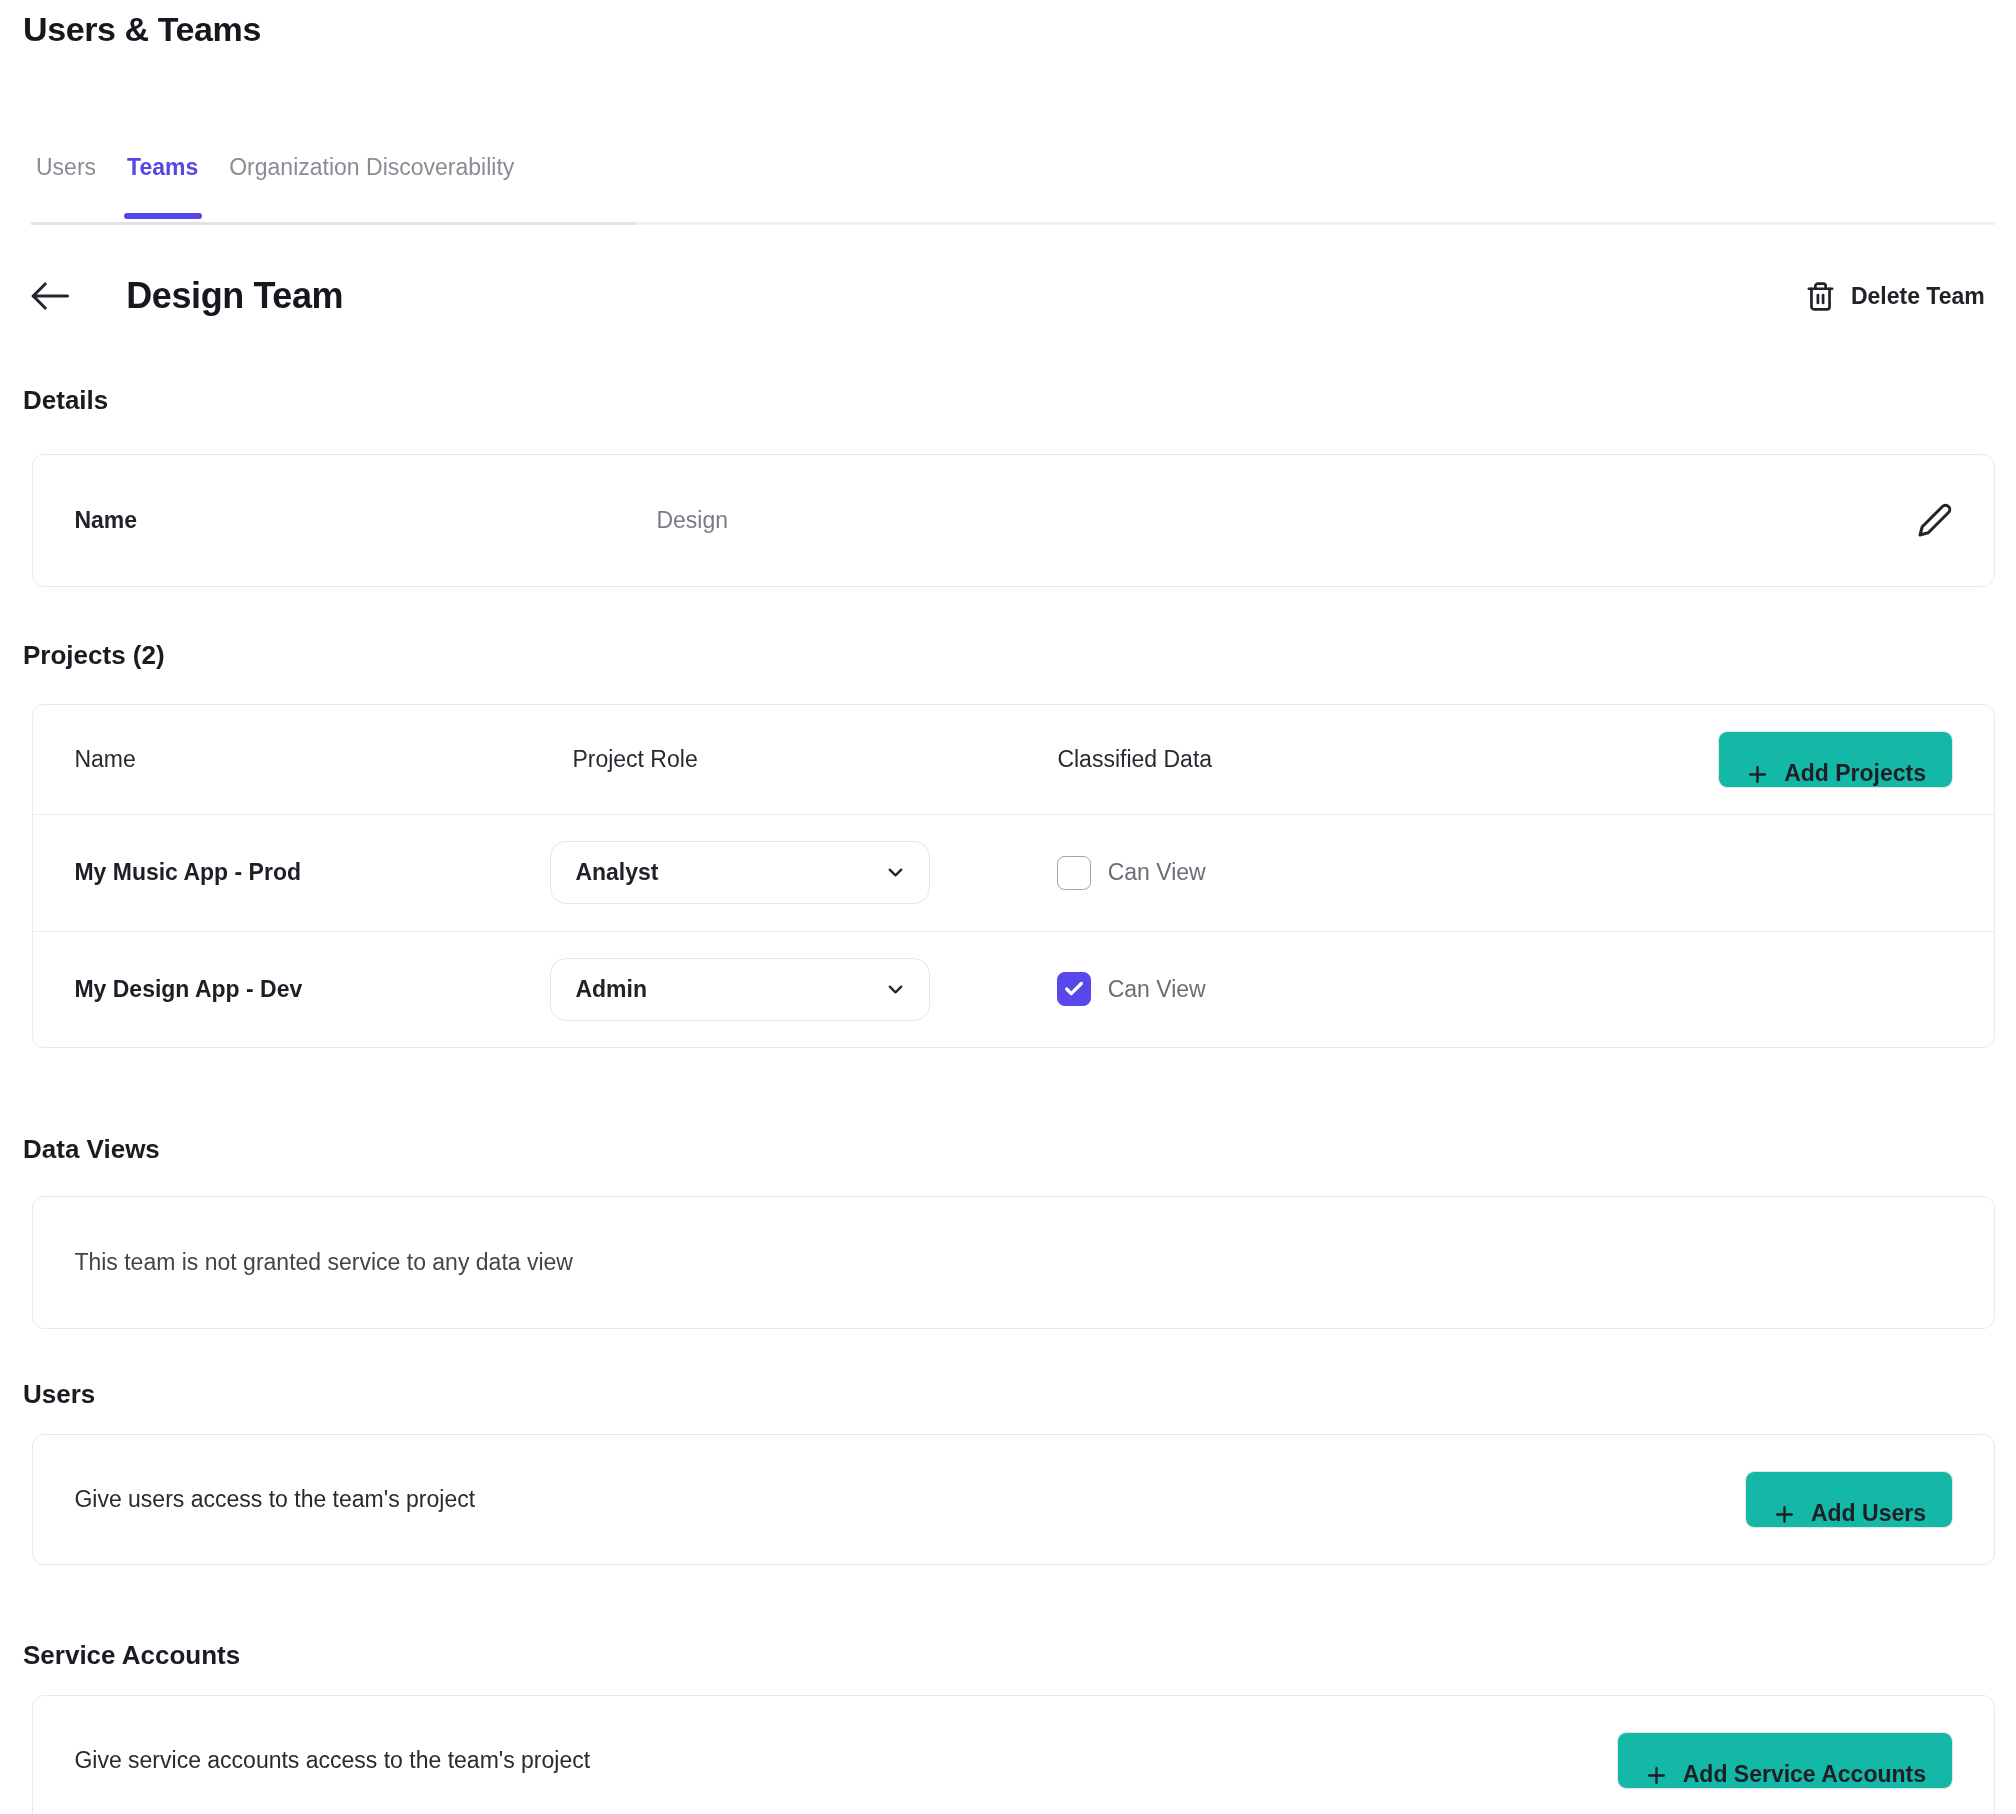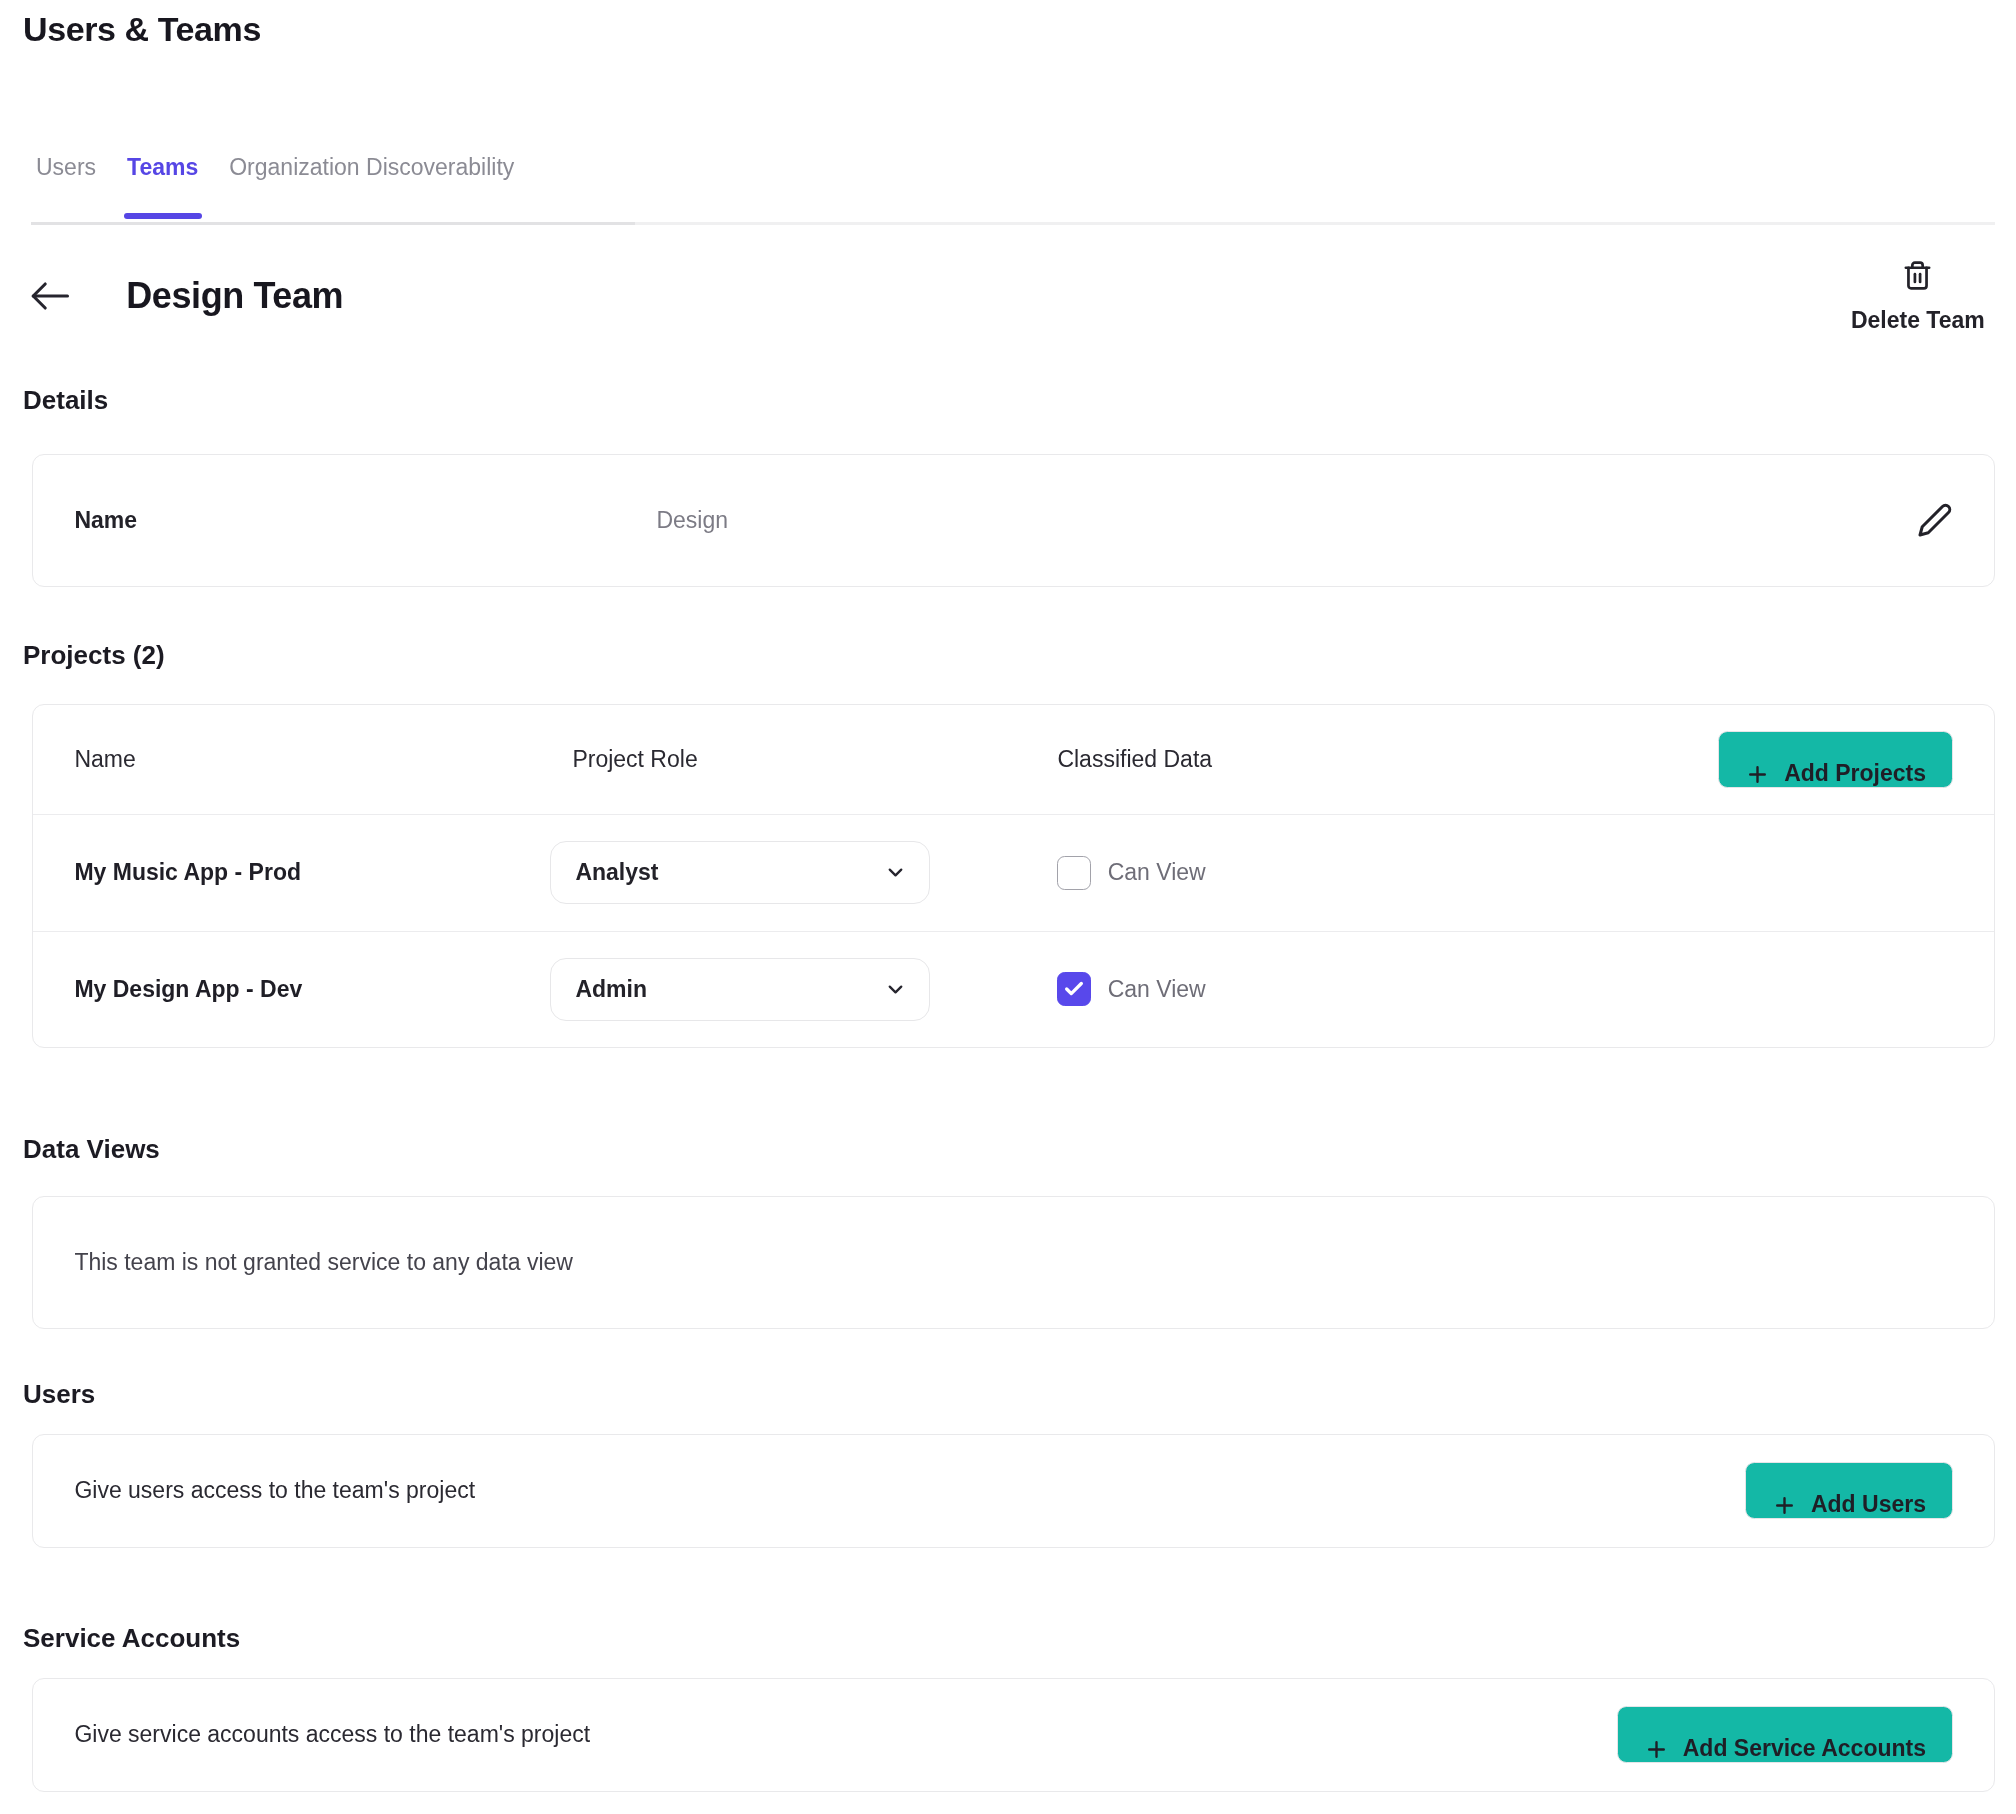--- a/index.html
+++ b/index.html
@@ -30,21 +30,20 @@
   
   .team-header { display: flex; align-items: center; margin-top: 45px; height: 53px; }
   .back-btn { background: none; border: none; cursor: pointer; padding: 5.1px; display: flex; align-items: center; }
   .team-title { font-size: 36px; font-weight: 700; color: #18171f; margin-left: 50px; letter-spacing: -0.4px; }
   .spacer { flex: 1; }
   .delete-btn {
     background: none; border: none; cursor: pointer;
     display: flex; align-items: center; gap: 14.6px;
     font-family: inherit; font-size: 23px; font-weight: 600; color: #232229;
     margin-right: 10.3px;
-    flex-direction: column;
   }
 
   
   .section-heading { font-size: 26px; font-weight: 700; color: #1c1b23; height: 31px; }
   .hd-details   { margin-top: 62px; }
   .hd-projects  { margin-top: 53px; }
   .hd-dataviews { margin-top: 86px; }
   .hd-users     { margin-top: 50px; }
   .hd-service   { margin-top: 75px; }
 
@@ -93,21 +92,21 @@
     display: inline-flex; align-items: flex-end; gap: 13.7px; height: 57px;
     padding: 0 26px; background: #14b8a6; cursor: pointer;
     border: 1.3px solid #e5e5e8; border-radius: 9.4px;
     font-family: inherit; font-size: 23px; font-weight: 600; color: #1f1e26;
     white-space: nowrap; justify-self: end;
   }
 
   
   .message-card { margin-top: 31px; height: 133px; display: flex; align-items: center; padding: 0 41px; }
   .message-text { font-size: 23px; color: #44434c; }
-  .action-card { height: 114px; display: flex; align-items: center; justify-content: space-between; padding: 0 41px; }
+  .action-card { height: 131px; display: flex; align-items: center; justify-content: space-between; padding: 0 41px; }
   .card-users { margin-top: 24px; }
   .card-service { margin-top: 24px; }
   .action-text { font-size: 23px; color: #2a2931; }
 
   svg { display: block; }
 </style>
 </head>
 <body>
 
 <div class="page" style="--accent:#5646E5; --check:#5848EB;">

